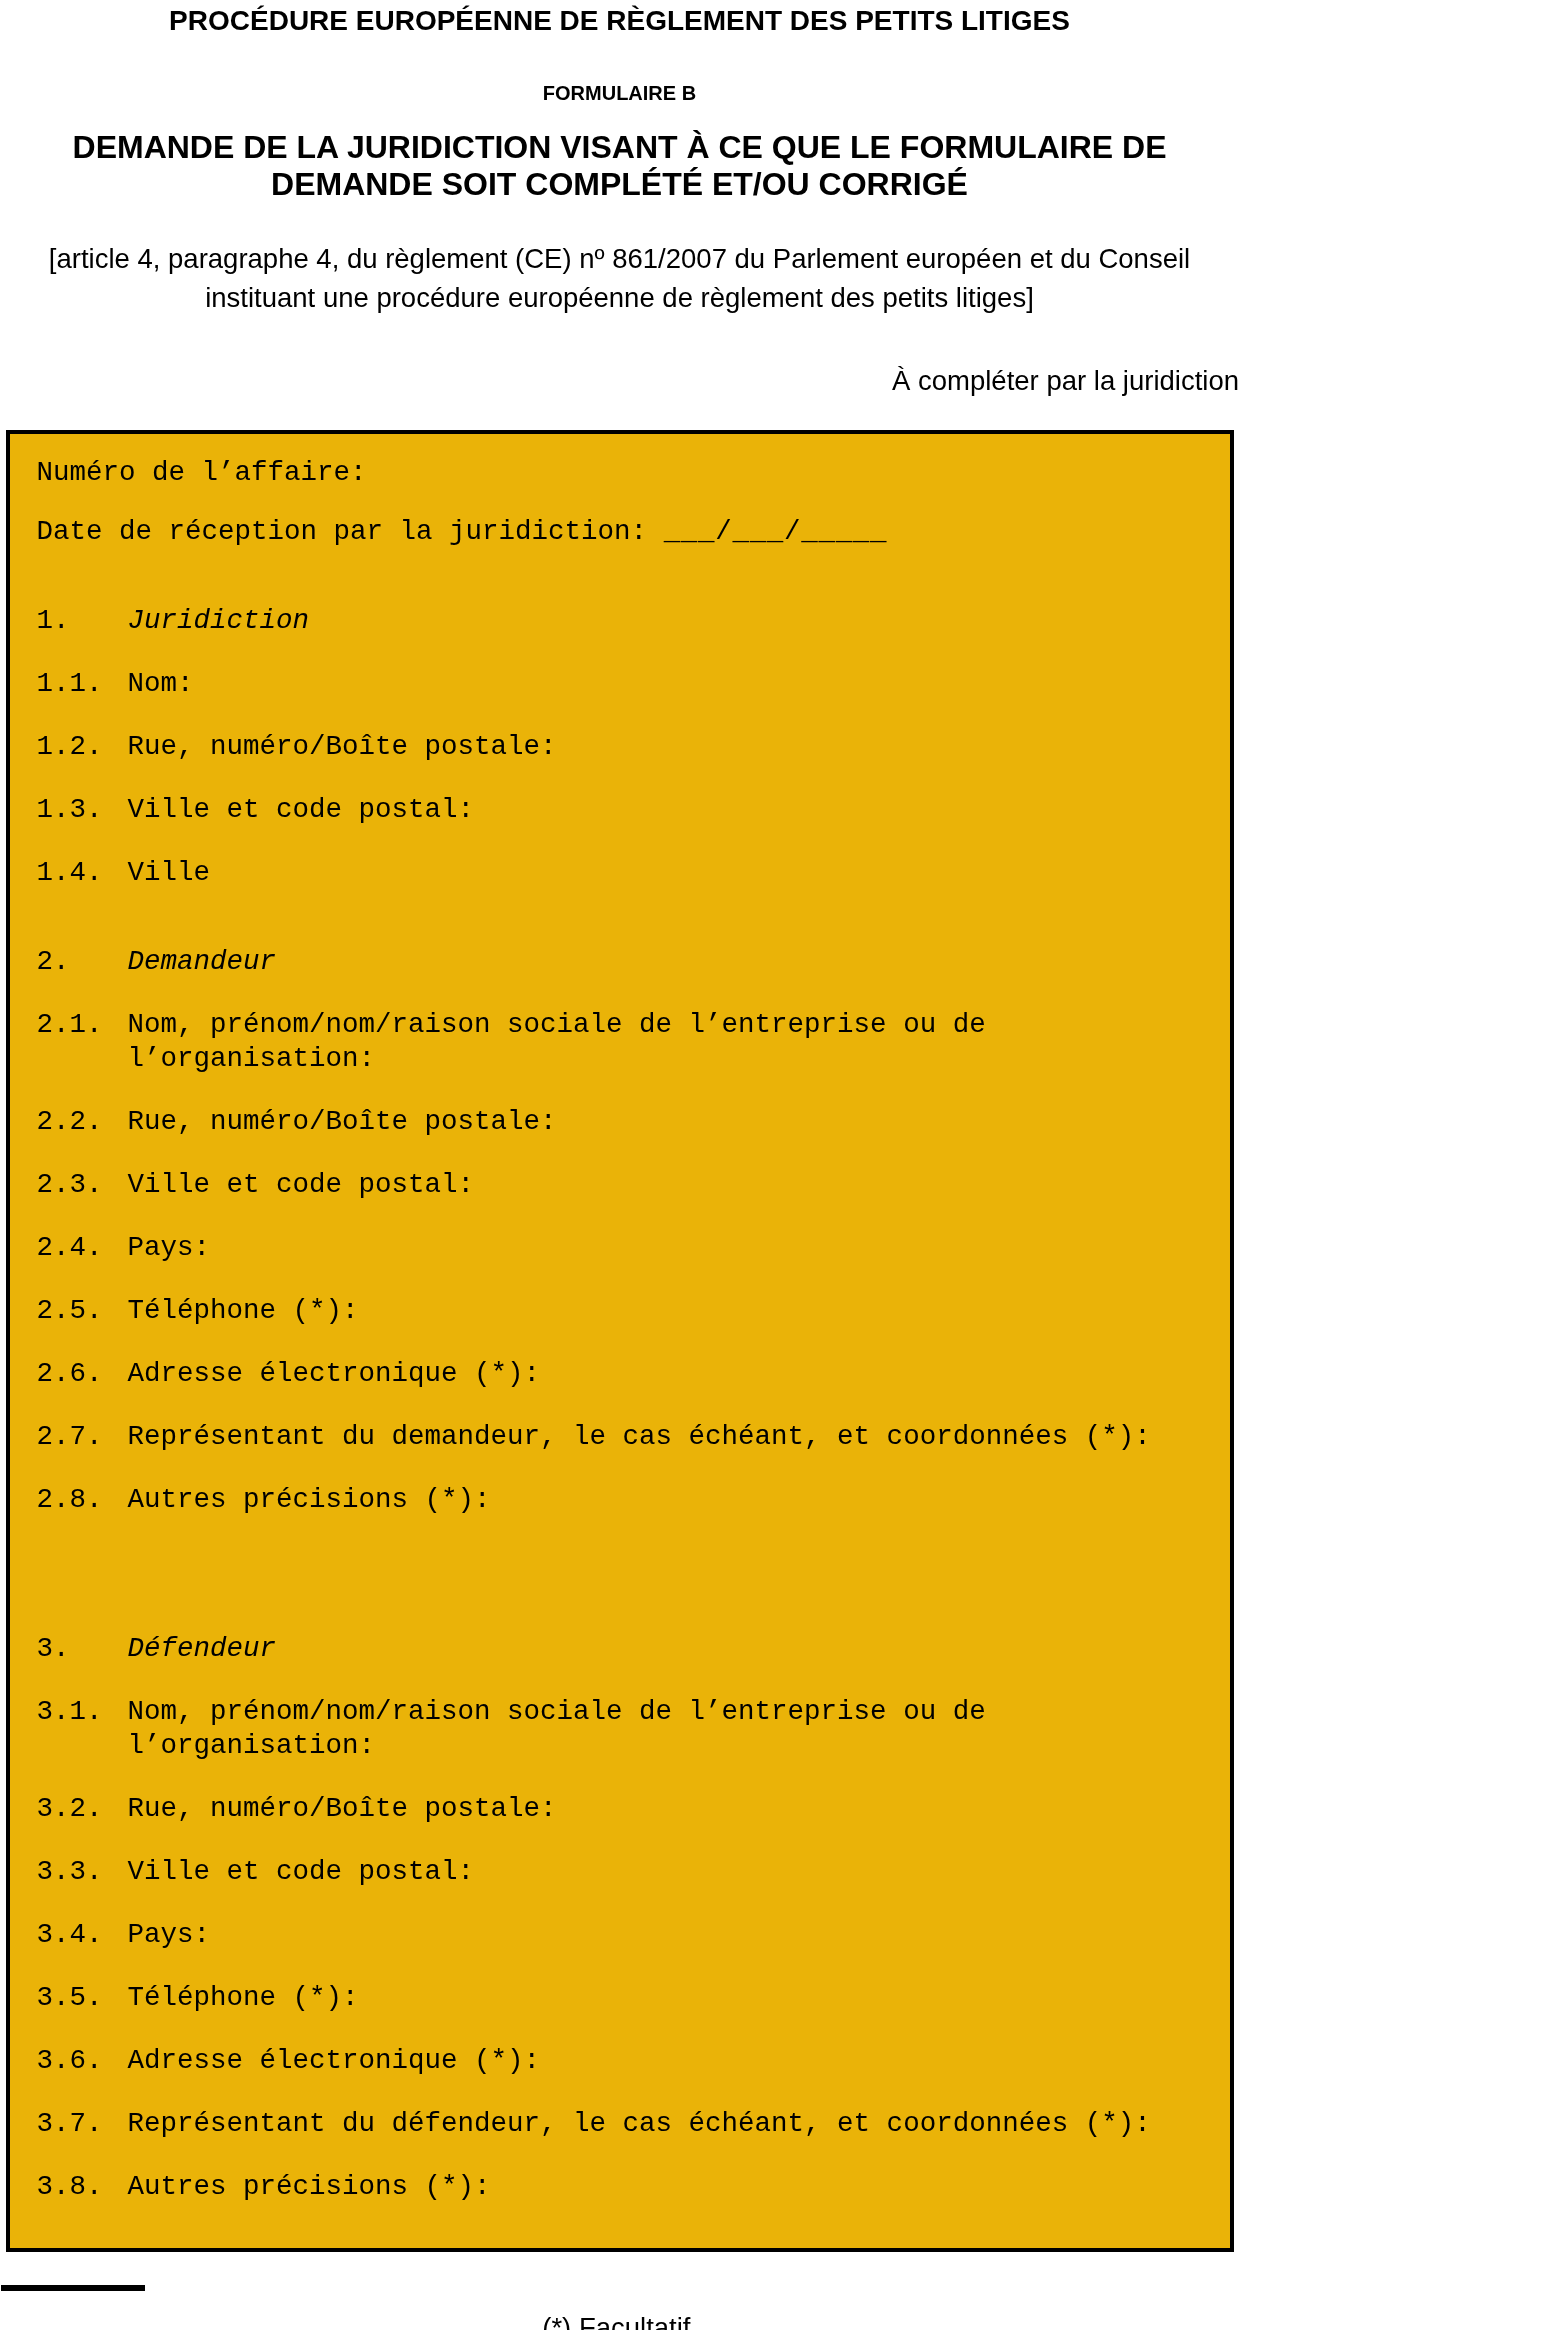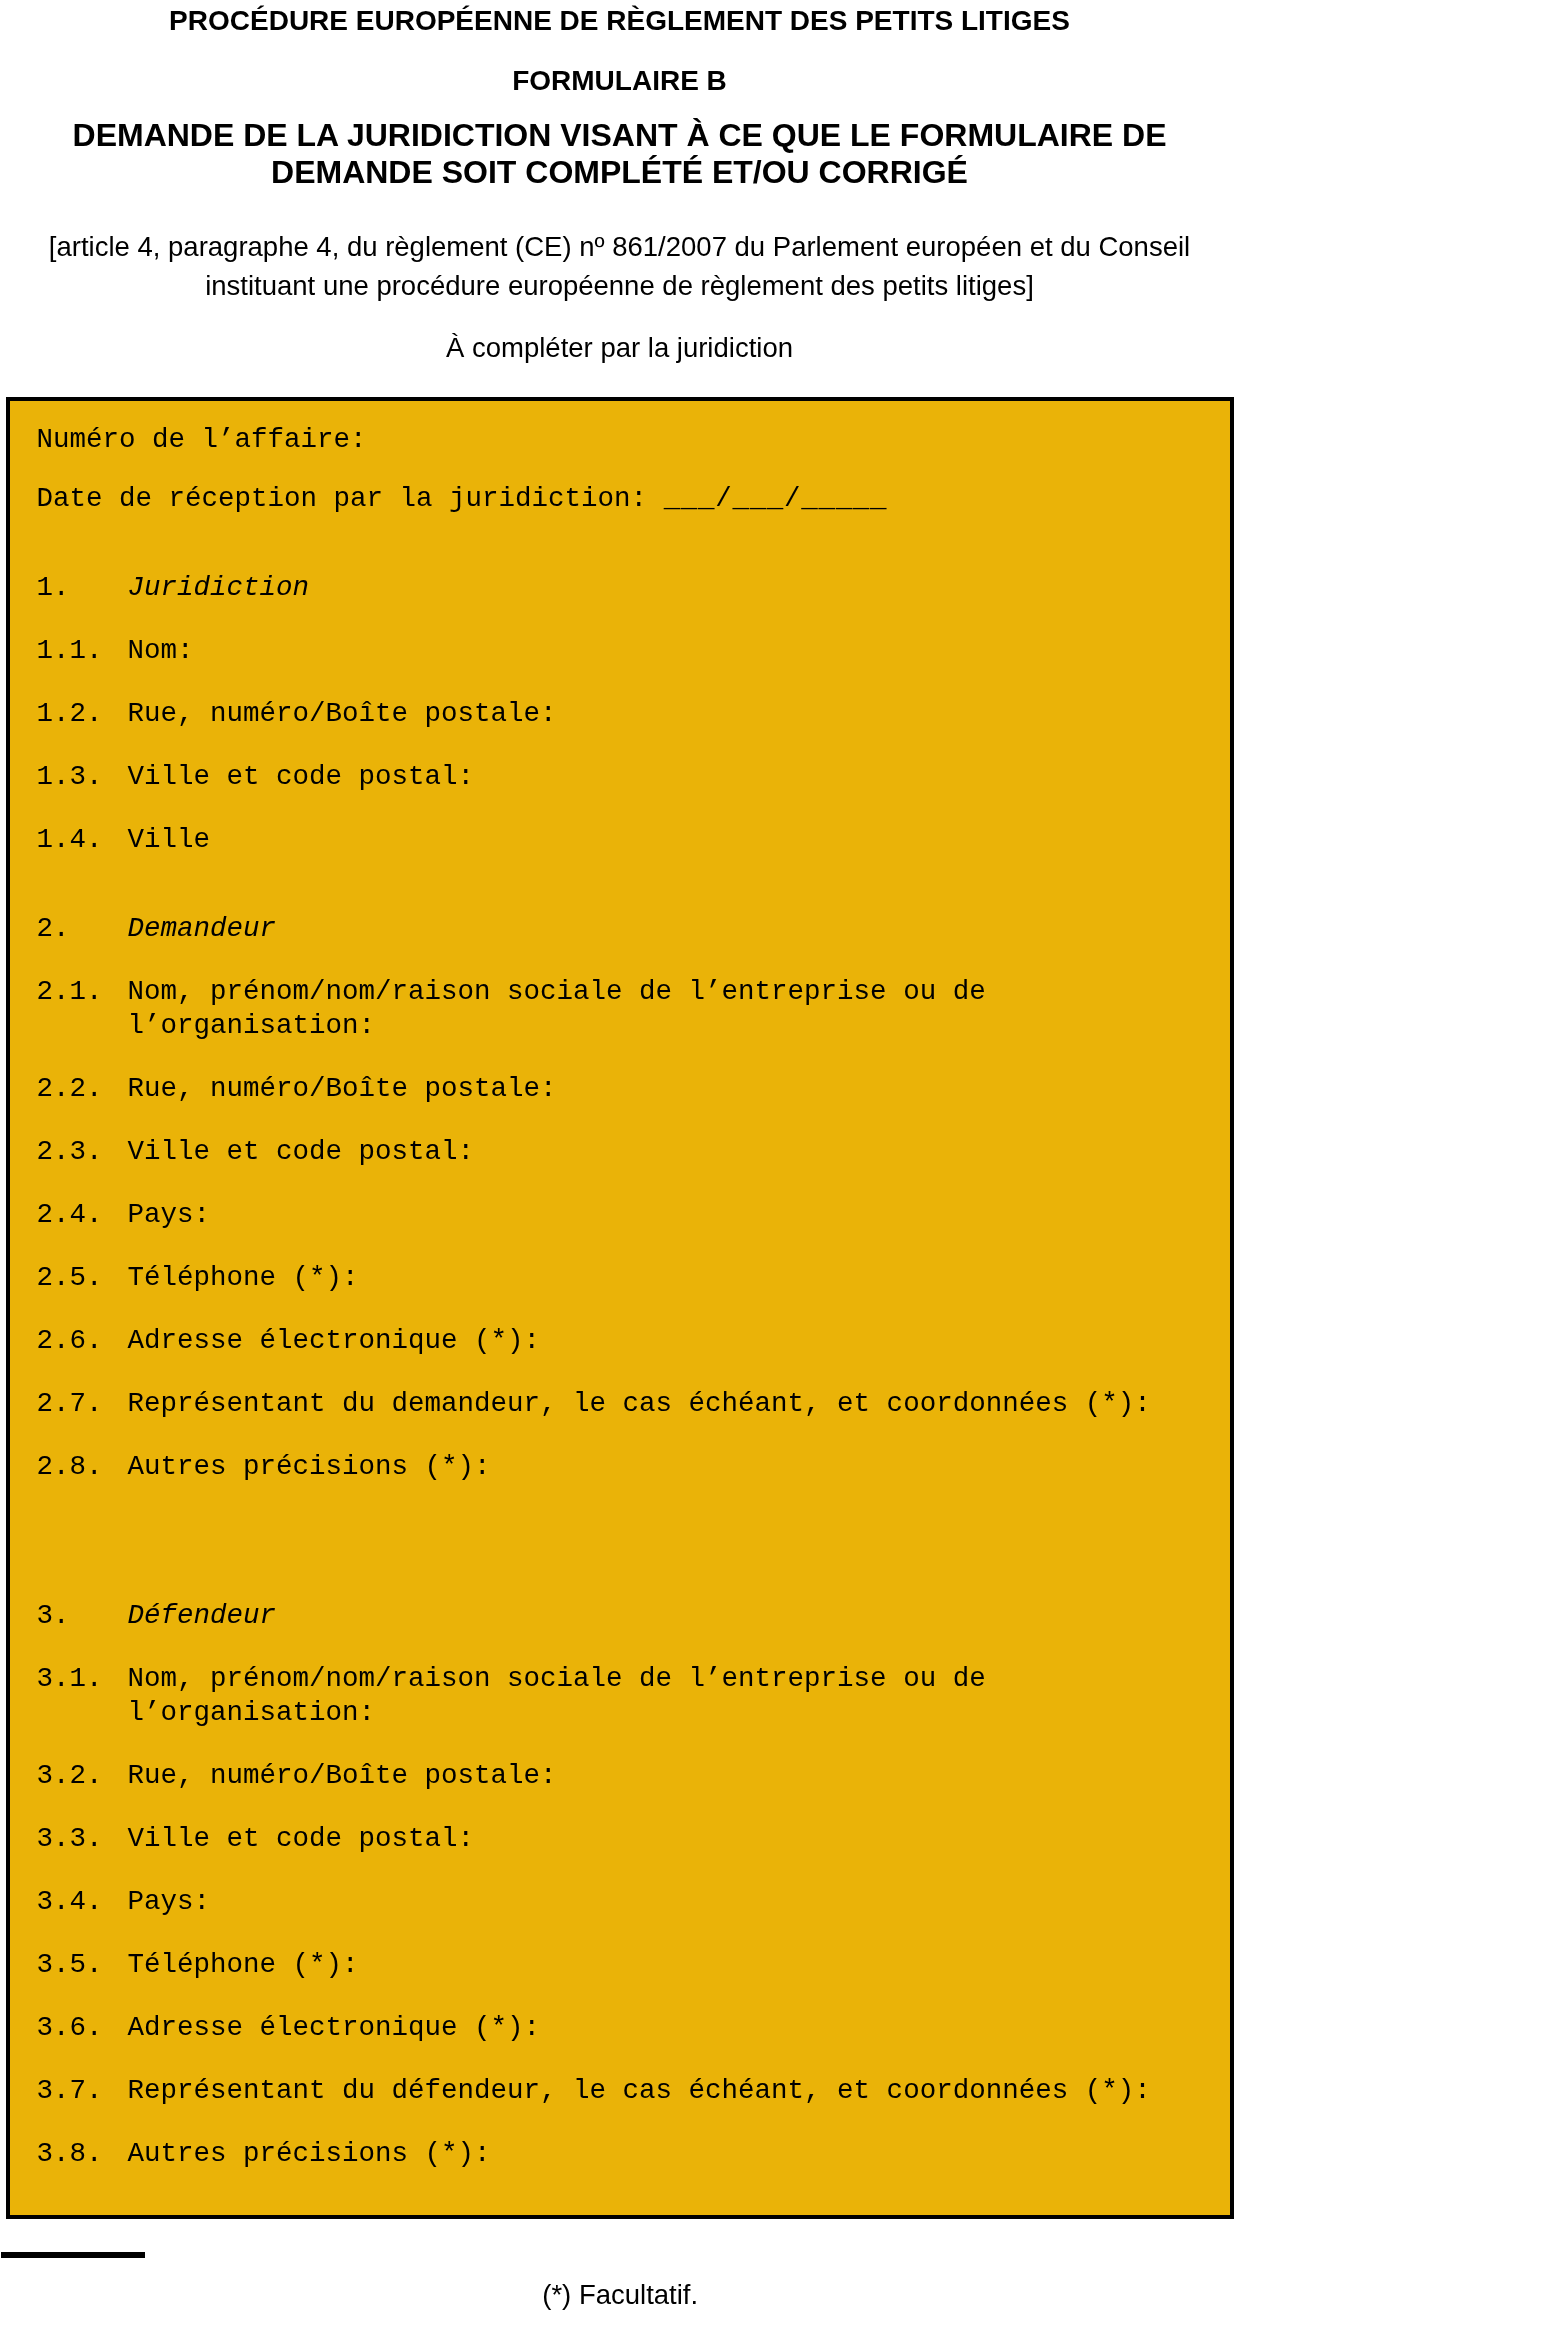--- a/index.html
+++ b/index.html
@@ -28,44 +28,45 @@
   
   .header { text-align: center; }
 
   .title-main {
     font-size: 28px;
     font-weight: bold;
     line-height: 34px;
   }
 
   .title-form {
-    margin-top: 26px;
-    font-size: 28px;
+    margin-top: 38px;
+    font-size: 20px;
     font-weight: bold;
     line-height: 34px;
   }
 
   .title-request {
     margin: 19px auto 0 auto;
     max-width: 1469px;
     font-size: 32px;
     font-weight: bold;
     line-height: 37px;
   }
 
   .legal-reference {
     margin: 36px auto 0 auto;
     max-width: 1504px;
     font-weight: normal;
     line-height: 39px;
   }
 
   .instruction {
-    margin-top: 26px;
-    line-height: 34px;
+    margin-top: 47px;
+    line-height: 34px;
+    text-align: right;
   }
 
   
   .form-box {
     margin: 32px 5.5px 0 5.5px;
     border: 4.8px solid #000000;
     padding: 22px 27.5px 44px 27px;
     background: #eab308;
     font-family: Liberation Mono, monospace;
   }

